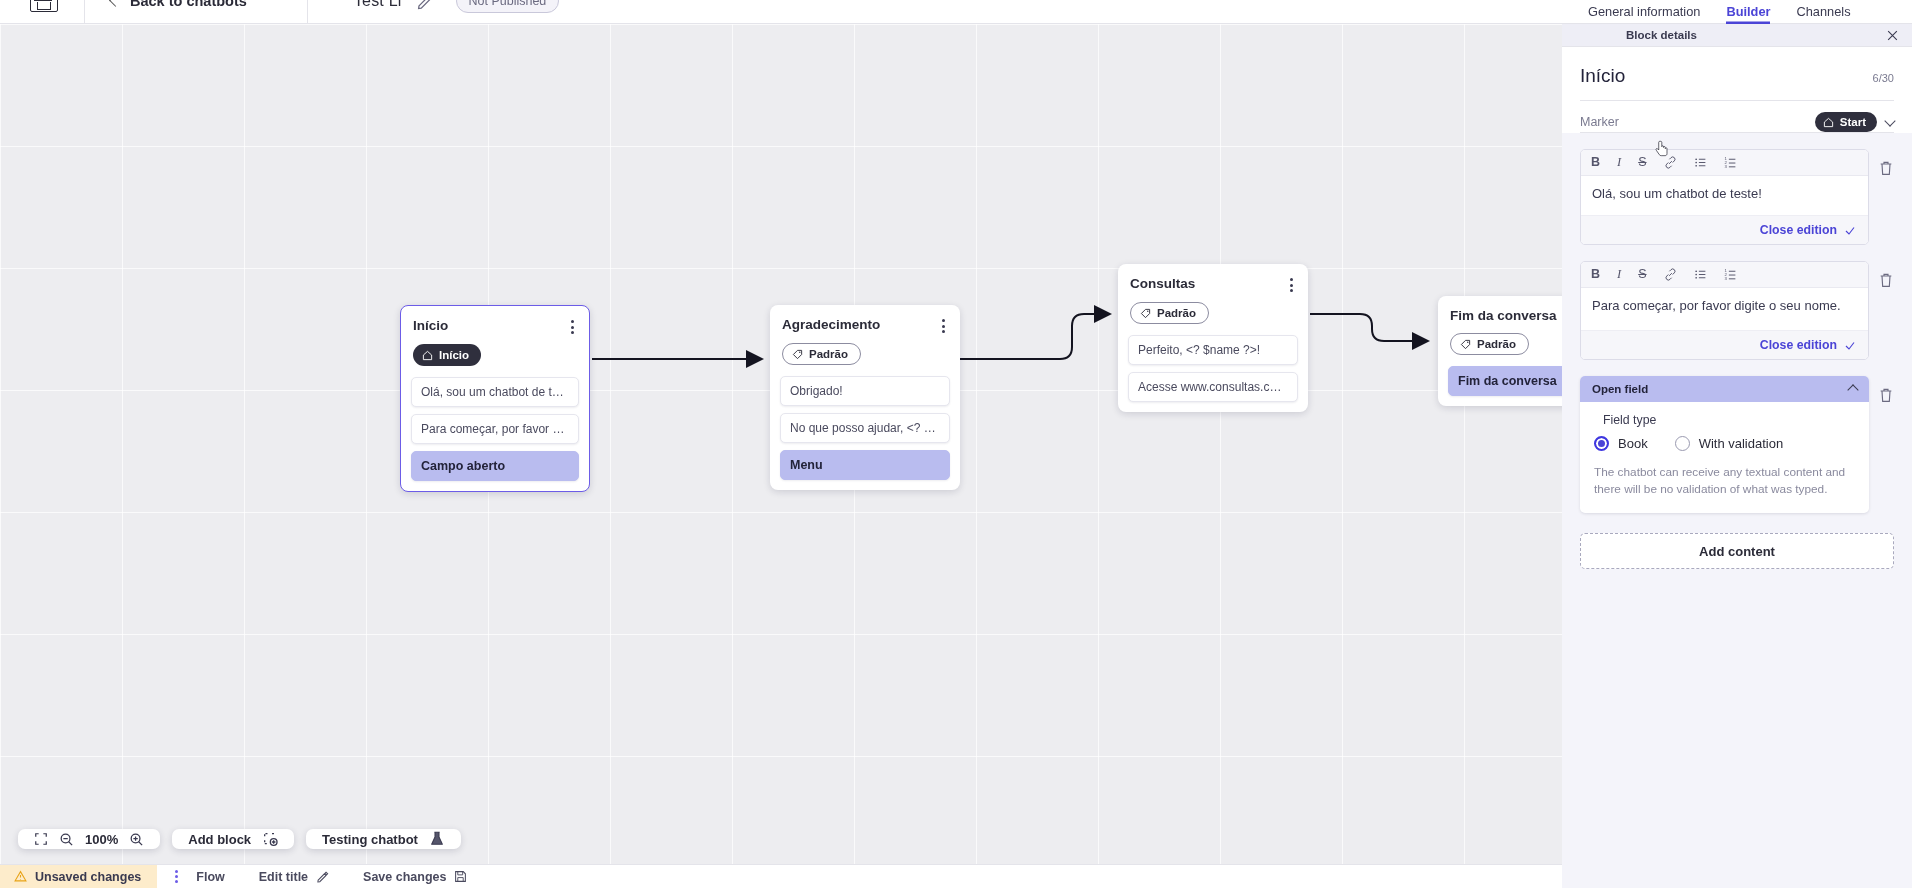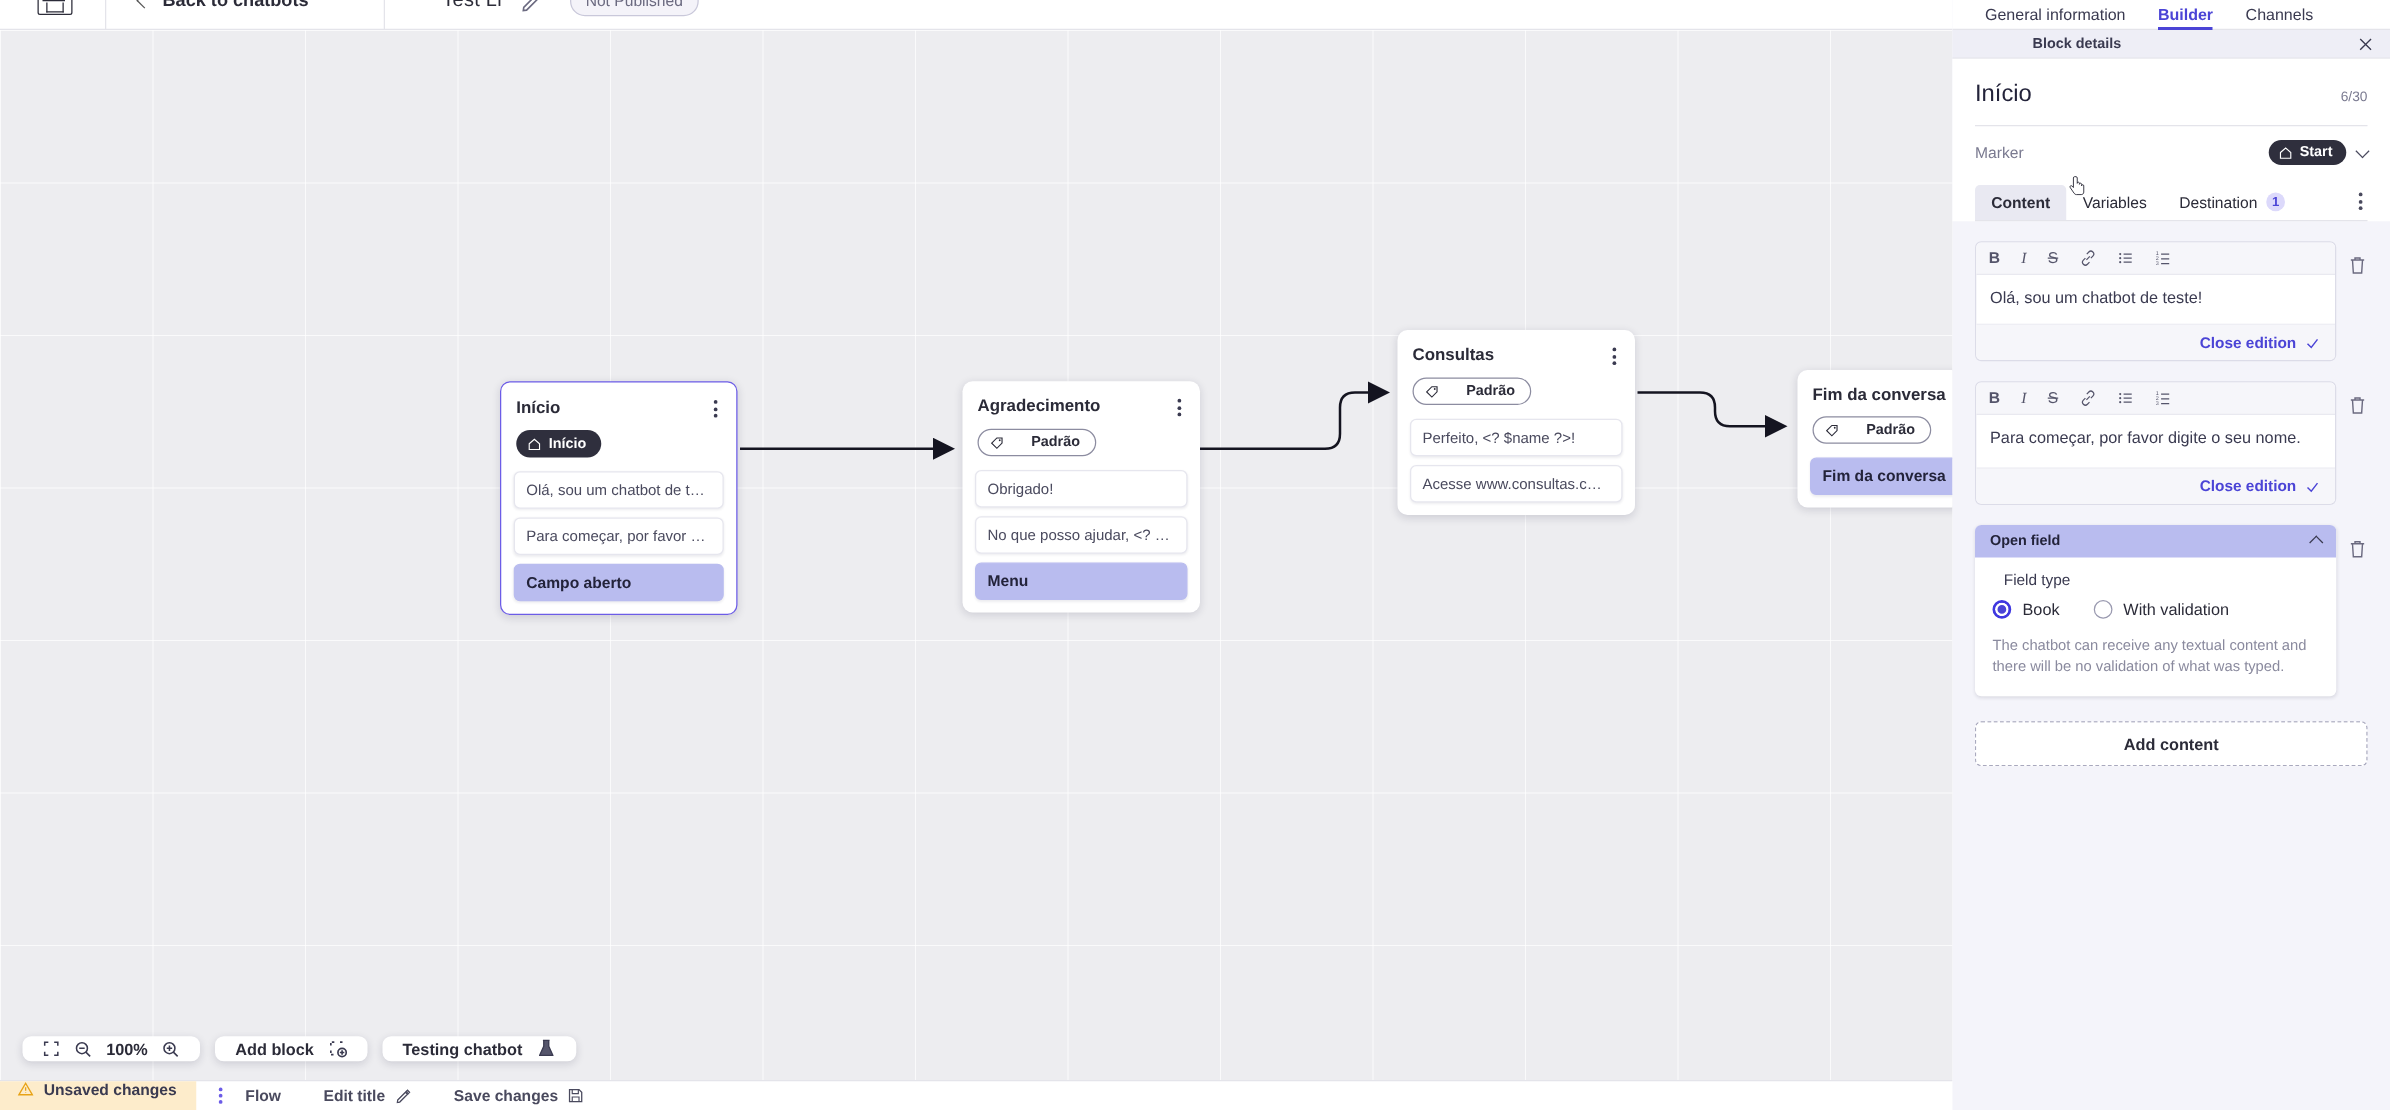--- a/index.html
+++ b/index.html
@@ -68,21 +68,21 @@
   .node-head { display:flex; align-items:flex-start; justify-content:space-between; }
   .node-title { font-size: 13.5px; font-weight: 700; color:#2b2b38; padding: 2px 0 0 2px; }
   .kebab { width: 14px; display:flex; flex-direction:column; align-items:center; gap:2.5px; cursor:pointer; padding-top:4px;}
   .kebab i { width:3px; height:3px; border-radius:50%; background:#3a3a50; display:block; }
   .tag-dark {
     display:inline-flex; align-items:center; gap:6px; margin: 10px 0 4px 2px;
     background:#2f2f3d; color:#fff; font-size:11.5px; font-weight:700;
     border-radius: 999px; padding: 5px 12px 5px 9px;
   }
   .tag-out {
-    display:inline-flex; align-items:center; gap:22px; margin: 10px 0 4px 2px;
+    display:inline-flex; align-items:center; gap:6px; margin: 10px 0 4px 2px;
     border:1px solid #8c8ca0; color:#2b2b38; font-size:11.5px; font-weight:600;
     border-radius: 999px; padding: 4px 12px 4px 9px; background:#fff;
   }
   .msg {
     margin-top: 7px; background:#fff; border:1px solid #e6e6ee; border-radius:5px;
     padding: 7px 9px; font-size: 12px; color:#4a4a5e; white-space:nowrap;
     overflow:hidden; text-overflow:ellipsis;
     box-shadow: 0 1px 2px rgba(30,30,60,.08);
   }
   .msg.hl {
@@ -97,21 +97,21 @@
     font-size:13px; color:#2b2b38; font-weight:600; cursor:pointer;
   }
   .zoom-pct { font-size:13px; font-weight:700; color:#2b2b38; }
 
   
   .statusbar {
     position:absolute; left:0; top:864px; width:1562px; height:24px;
     display:flex; align-items:center; background:#fff; border-top:1px solid #e4e4ea;
   }
   .unsaved {
-    display:flex; align-items:flex-start; gap:8px; background:#fdeccb; height:24px;
+    display:flex; align-items:center; gap:8px; background:#fdeccb; height:24px;
     padding: 0 16px 0 14px; font-size:12.5px; font-weight:700; color:#3a3a50;
   }
   .sb-kebab { display:flex; flex-direction:column; gap:2px; margin: 0 18px; cursor:pointer; }
   .sb-kebab i { width:3px;height:3px;border-radius:50%;background:#6c5ce7;display:block; }
   .sb-item {
     display:flex; align-items:center; gap:8px; margin-right: 34px;
     font-size:12.5px; font-weight:700; color:#4a4a5e; cursor:pointer;
   }
 
   
@@ -400,33 +400,20 @@
           <span class="pill-start">
             <svg width="11" height="11" viewBox="0 0 24 24">
               <path d="M3 11 L12 3 L21 11 L21 21 L3 21 Z" fill="none" stroke="#fff" stroke-width="2"></path>
             </svg>
             <span>Start</span>
           </span>
           <span class="chev-down"></span>
         </span>
       </div>
 
-      <div class="ctabs">
-        <span class="ctab active">Content</span>
-        <span class="ctab">Variables</span>
-        <span class="ctab">
-          <span>Destination</span>
-          <span class="cbadge">1</span>
-        </span>
-        <span class="ctabs-kebab">
-            <i></i>
-            <i></i>
-            <i></i>
-          </span>
-      </div>
       <div class="ctabs-underline"></div>
     </div>
 
     <div class="panel-scroll">
 
       <div class="edit-row">
         <div class="edit-card">
           <div class="edit-toolbar">
             <span class="tb-btn" style="font-weight:700;">B</span>
             <span class="tb-btn" style="font-style:italic;font-family:'Liberation Serif',serif;">I</span>

